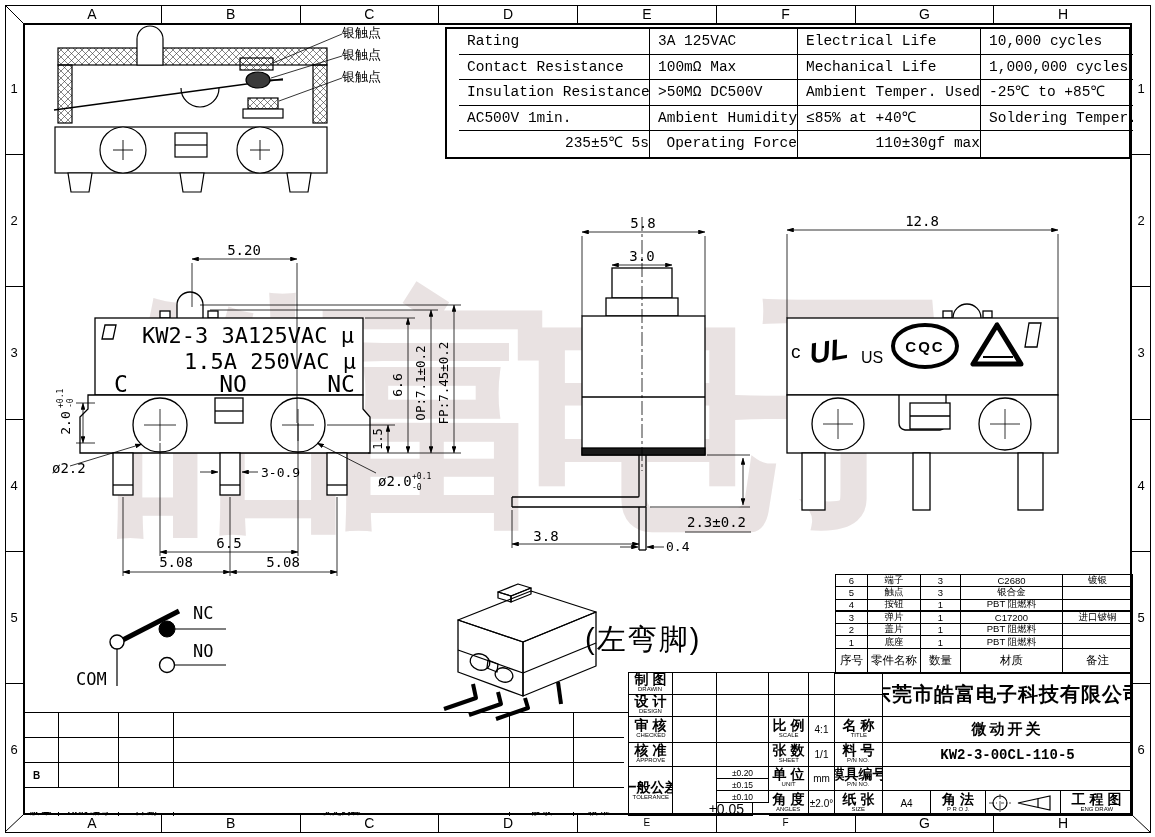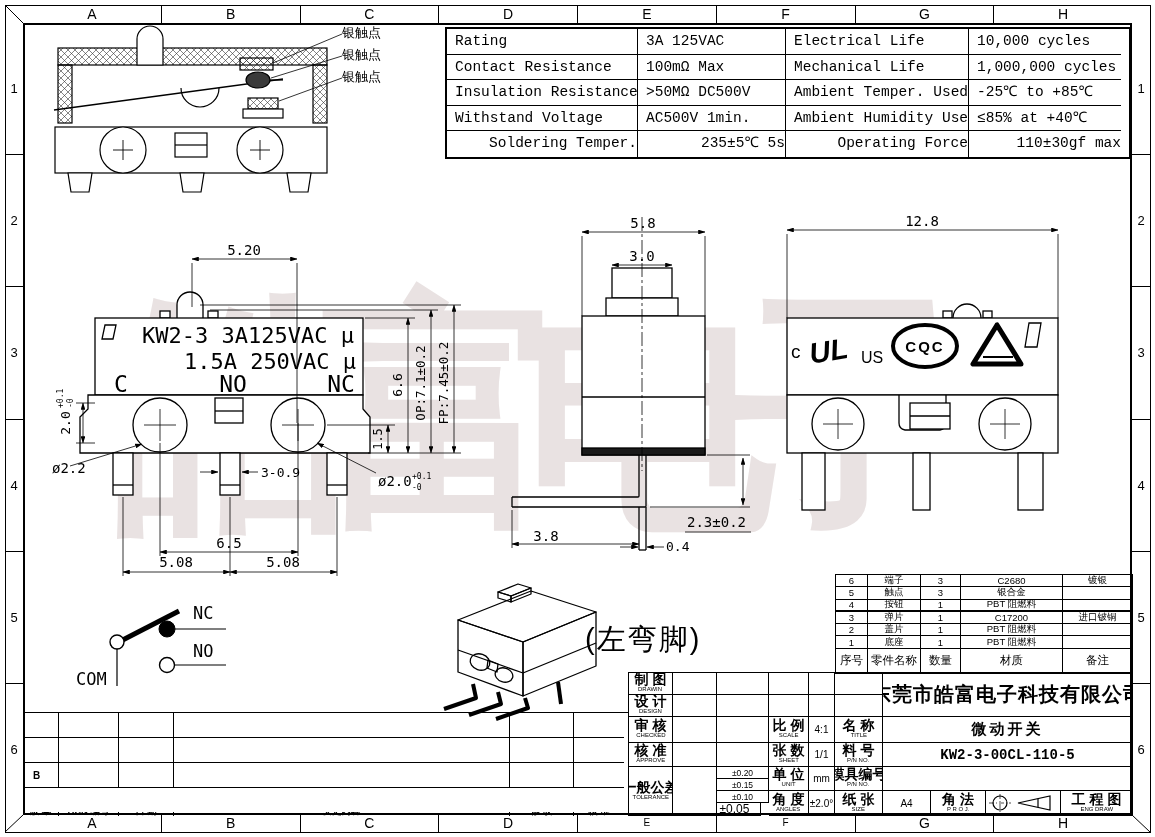--- a/index.html
+++ b/index.html
@@ -20,21 +20,21 @@
   #strip-bottom>div{line-height:16px;}
   #strip-bottom>div:nth-child(5),#strip-bottom>div:nth-child(6){font-size:10px;}
   .strip-v{display:flex;flex-direction:column;}
   .strip-v>div{flex:1;display:flex;align-items:center;justify-content:center;font-size:13px;border-top:1px solid #000;}
   .strip-v>div:first-child{border-top:none;}
   #strip-left{left:5px;top:23px;width:18px;height:792px;}
   #strip-right{left:1132px;top:23px;width:18px;height:792px;}
   
   #spec{left:445px;top:27px;width:686px;border:2px solid #000;display:grid;
         grid-template-columns:191px 148px 183px 152px;grid-auto-rows:25.6px;box-sizing:border-box;
-        font-family:"Liberation Mono","DejaVu Sans Mono",monospace;font-size:14.5px;}
+        font-family:"Liberation Mono","DejaVu Sans Mono",monospace;font-size:14.5px;padding-left:12px;}
   #spec>div{border-right:1px solid #000;border-bottom:1px solid #000;line-height:25px;
             padding-left:8px;white-space:nowrap;overflow:hidden;}
   #spec>div:nth-child(4n){border-right:none;}
   #spec>div:nth-child(n+17){border-bottom:none;text-align:right;}
   
   #parts{left:835px;top:574px;width:296px;border:1px solid #000;display:grid;
          grid-template-columns:32px 53px 40px 102px 69px;
          grid-template-rows:repeat(6,12.3px) 24px;box-sizing:content-box;font-size:9.5px;}
   #parts>div{border-right:1px solid #000;border-bottom:1px solid #000;display:flex;
              align-items:center;justify-content:center;overflow:hidden;white-space:nowrap;}
@@ -126,21 +126,20 @@
     <div>Electrical Life</div>
     <div>10,000 cycles</div>
     <div>Contact Resistance</div>
     <div>100mΩ Max</div>
     <div>Mechanical Life</div>
     <div>1,000,000 cycles</div>
     <div>Insulation Resistance</div>
     <div>&gt;50MΩ DC500V</div>
     <div>Ambient Temper. Used</div>
     <div>-25℃ to +85℃</div>
-    <div>Withstand Voltage</div>
     <div>AC500V 1min.</div>
     <div>Ambient Humidity Used</div>
     <div>≤85% at +40℃</div>
     <div>Soldering Temper.</div>
     <div>235±5℃ 5s</div>
     <div>Operating Force</div>
     <div>110±30gf max</div>
   </div>
 
   <svg class="abs" style="left:40px;top:22px" width="350" height="185">
@@ -472,21 +471,21 @@
       </div>
     <div class="tb" id="pn-val" style="left:254px;top:70px;width:250px;height:24px">KW2-3-00CL-110-5</div>
     <div class="tb" style="left:0;top:94px;width:44px;height:49px">
         <div class="cn">一般公差</div>
         <div class="en">TOLERANCE</div>
       </div>
     <div class="tb" style="left:44px;top:94px;width:44px;height:49px"></div>
     <div class="tb tbv" style="left:88px;top:94px;width:52px;height:12px;font-size:8.5px">±0.20</div>
     <div class="tb tbv" style="left:88px;top:106px;width:52px;height:12px;font-size:8.5px">±0.15</div>
     <div class="tb tbv" style="left:88px;top:118px;width:52px;height:12px;font-size:8.5px">±0.10</div>
-    <div class="tb tbv" style="left:80px;top:130px;width:52px;height:13px;font-size:12px">±0.05</div>
+    <div class="tb tbv" style="left:72px;top:130px;width:52px;height:13px;font-size:14px">±0.05</div>
     <div class="tb" style="left:140px;top:94px;width:40px;height:24px">
         <div class="cn">单 位</div>
         <div class="en">UNIT</div>
       </div>
     <div class="tb tbv" style="left:180px;top:94px;width:26px;height:24px">mm</div>
     <div class="tb" style="left:206px;top:94px;width:48px;height:24px">
         <div class="cn">模具编号</div>
         <div class="en">P/N NO.</div>
       </div>
     <div class="tb tbv" style="left:254px;top:94px;width:250px;height:24px"></div>

